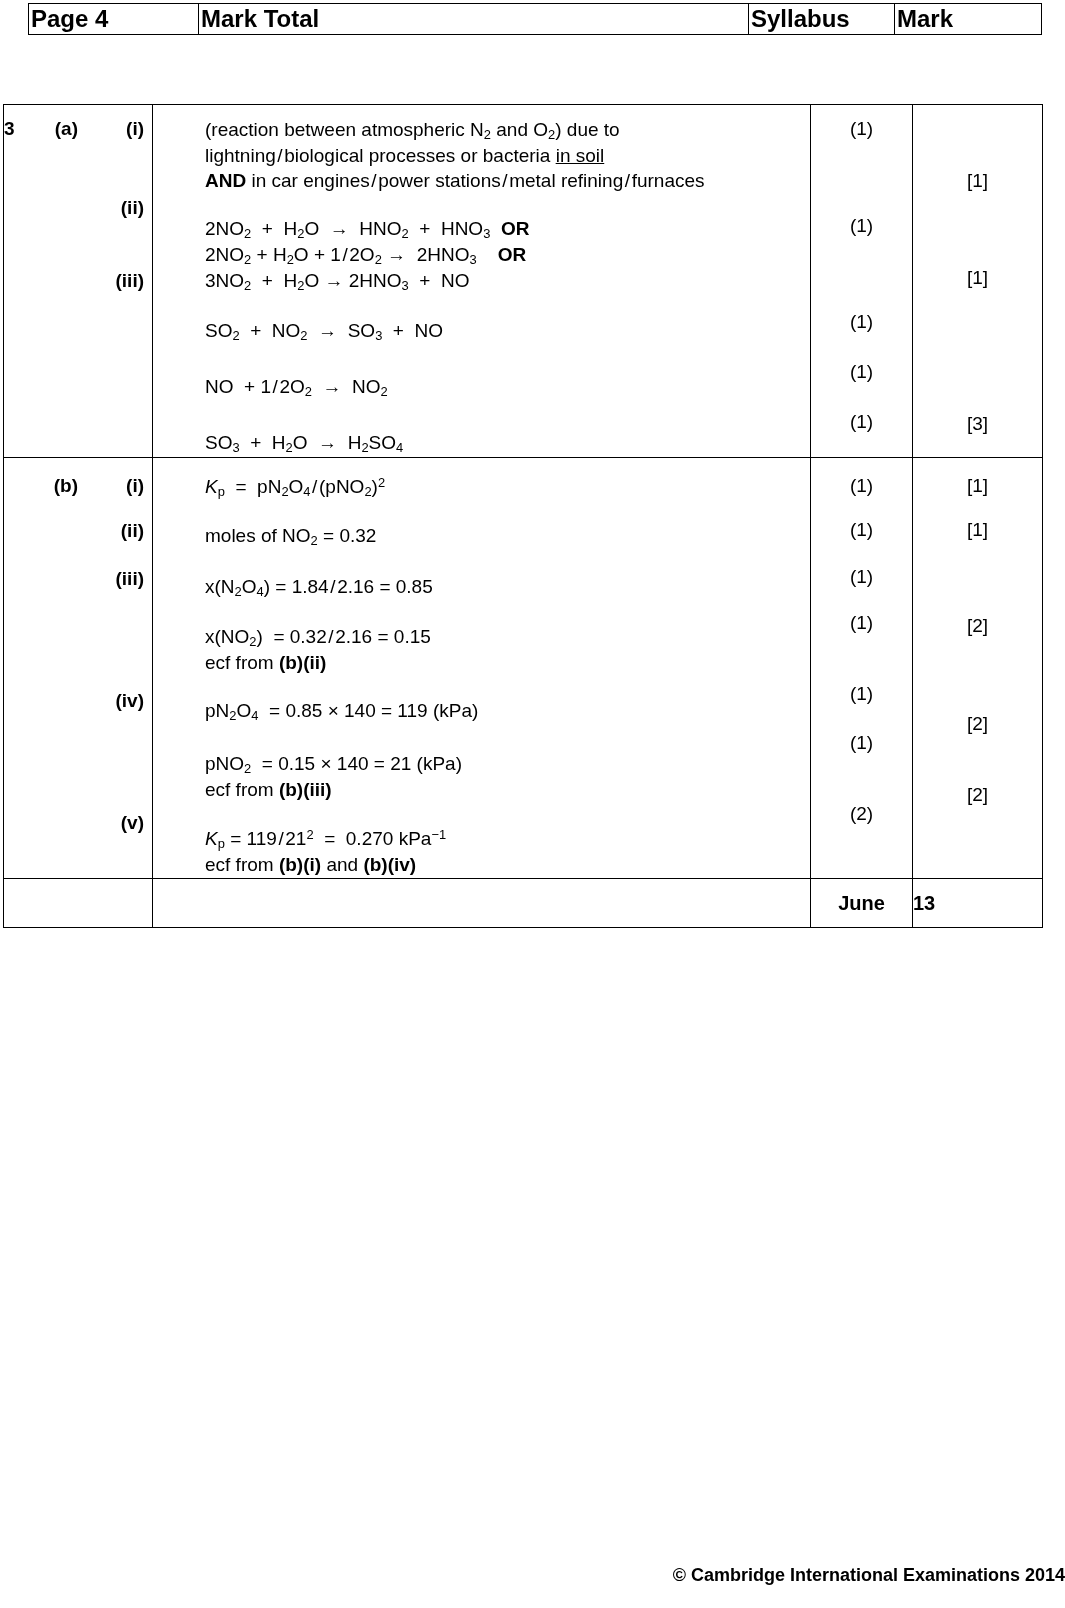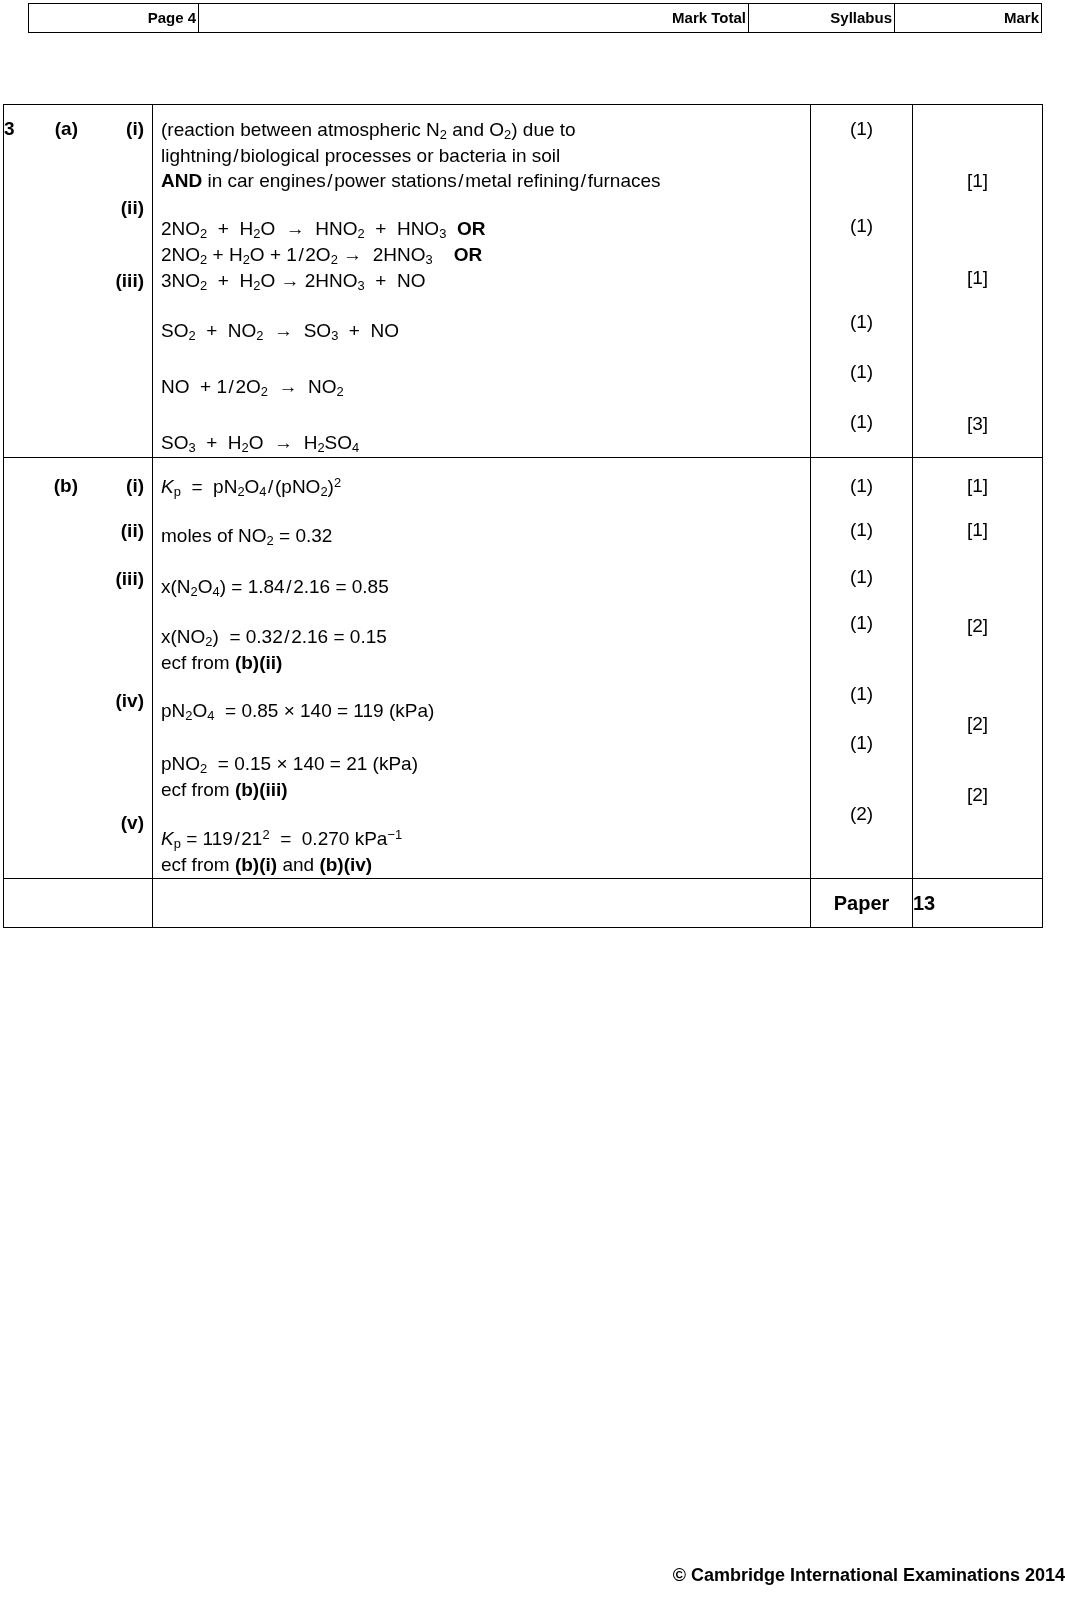--- a/index.html
+++ b/index.html
@@ -20,23 +20,23 @@
   .header-table {
     position: absolute;
     left: 28px;
     top: 3px;
     width: 993px;
     border-collapse: collapse;
     table-layout: fixed;
   }
   .header-table td {
     border: 1.6px solid #000;
-    text-align: right;
+    text-align: left;
     font-weight: bold;
-    font-size: 15px;
+    font-size: 24px;
     height: 26px;
     padding: 1px 2px;
     line-height: 1.15;
     margin-left: 12px;
   }
   .hc1 { width: 165px; }
   .hc2 { width: 545px; }
   .hc3 { width: 141px; }
   .hc4 { width: 142px; }
 
@@ -67,27 +67,27 @@
   }
   .qnum { font-weight: bold; }
   .qlett { font-weight: bold; text-align: right; }
   .qrom  { font-weight: bold; text-align: right; padding-right: 8px; }
 
   .lines { font-size: 19px; line-height: 1.30; }
 
   .ln { white-space: nowrap; }
   .bold { font-weight: bold; }
   .ital { font-style: italic; }
-  .under { }
+  .under { text-decoration: underline; }
   sub { font-size: 0.68em; vertical-align: -0.25em; }
   sup { font-size: 0.68em; vertical-align: 0.45em; }
 
   .mark-c { text-align: center; font-size: 19px; }
   .tot-c  { text-align: center; font-size: 19px; }
-  .cellpad-b { padding-left: 8px; padding-top: 13px; }
+  .cellpad-b { padding-left: 8px; padding-top: 13px; margin-left: 44px; }
   .cellpad-m { padding-top: 13px; }
   .gap-md { height: 24px; }
   .gap-lg { height: 30px; }
 
   .total-row td { height: 48px; }
   .total-label { text-align: center; font-weight: bold; font-size: 20px; line-height: 48px; }
   .total-val   { text-align: left; font-weight: bold; font-size: 20px; line-height: 48px; }
 
   
   .footer {
@@ -263,20 +263,20 @@
         <div>[2]</div>
         <div style="height:49px;"></div>
         <div>[2]</div>
       </div>
     </td>
   </tr>
 
   <tr class="total-row">
     <td class="col-q"></td>
     <td class="col-body"></td>
-    <td class="col-mark total-label">Paper</td>
+    <td class="col-mark total-label">June</td>
     <td class="col-total total-val">13</td>
   </tr>
 
   </tbody>
 </table>
 
 <div class="footer">© Cambridge International Examinations 2014</div>
 
 </body></html>

